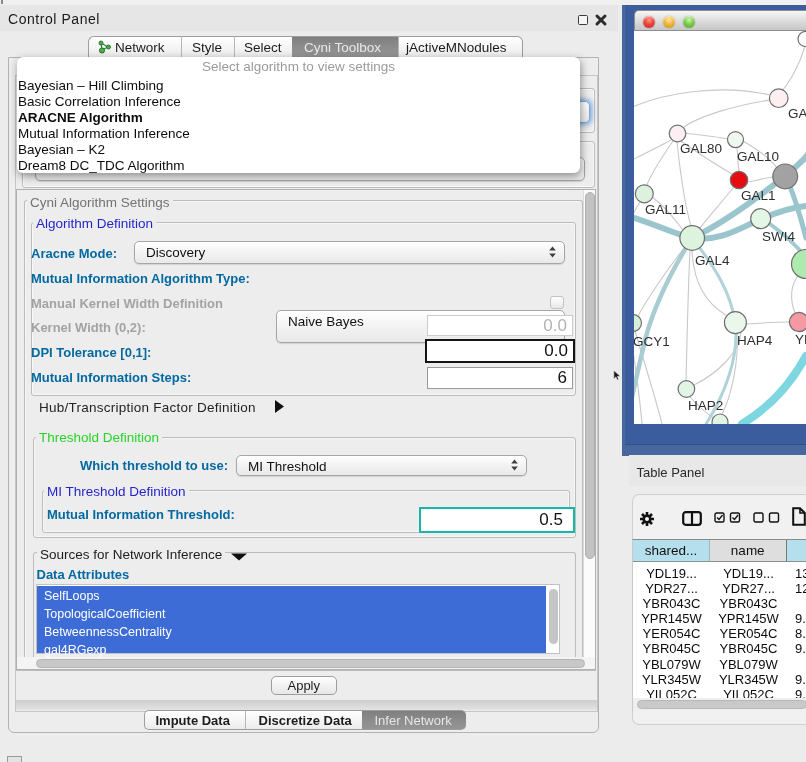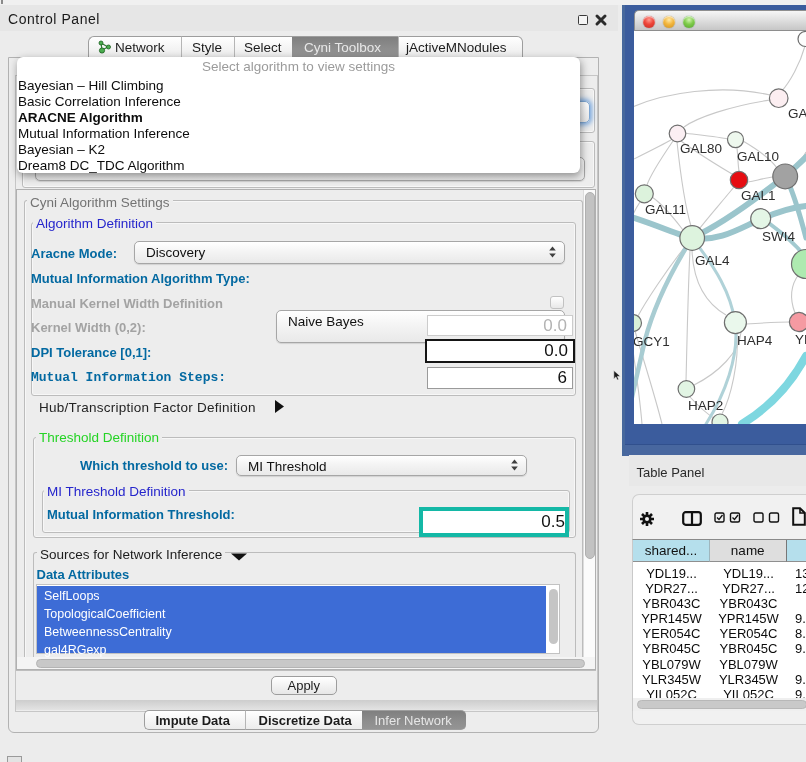--- a/index.html
+++ b/index.html
@@ -87,42 +87,42 @@
         <path d="M4.5 0.5 L7.8 4.6 L1.2 4.6 Z" fill="#3f3f3f"></path>
         <path d="M4.5 11.5 L7.8 7.4 L1.2 7.4 Z" fill="#3f3f3f"></path>
       </svg>
 </div>
 <div class="glbl" style="left:31px;top:296px;">Manual Kernel Width Definition</div>
 <div class="abs" style="left:550px;top:295.5px;width:14px;height:13px;border:1px solid #c2c2c2;border-radius:3px;background:linear-gradient(#ffffff,#e8e8e8);box-sizing:border-box;"></div>
 <div class="glbl" style="left:31px;top:320px;">Kernel Width (0,2):</div>
 <div class="tfield" style="left:427px;top:315px;width:139px;height:19px;border:1px solid #cccccc;color:#b3b3b3;padding-right:5px;line-height:19px;">0.0</div>
 <div class="blbl" style="left:31px;top:345px;">DPI Tolerance [0,1]:</div>
 <div class="tfield" style="left:425px;top:339px;width:141px;height:20px;border:2px solid #151515;color:#111;padding-right:5px;line-height:20px;">0.0</div>
-<div class="blbl" style="left:31px;top:370px;font-family:Liberation Mono, monospace;">Mutual Information Steps:</div>
+<div class="blbl" style="left:31px;top:370px;">Mutual Information Steps:</div>
 <div class="tfield" style="left:427px;top:366.5px;width:139px;height:20px;border:1px solid #9a9a9a;color:#111;padding-right:5px;line-height:20px;">6</div>
 
 <div class="abs" style="left:39px;top:399.5px;font-size:13.5px;color:#242424;letter-spacing:.25px;white-space:nowrap;">Hub/Transcription Factor Definition</div>
 <svg class="abs" style="left:274px;top:400px;" width="11" height="13" viewBox="0 0 11 13">
       <path d="M1 0 L10 6.5 L1 13 Z" fill="#111"></path>
     </svg>
 
 <div class="group" style="left:32.5px;top:436.5px;width:541.5px;height:99.5px;"></div>
 <div class="gtitle" style="left:36px;top:429.5px;color:#25d425;">Threshold Definition</div>
 <div class="blbl" style="left:80px;top:458px;">Which threshold to use:</div>
 <div class="combo" style="left:236px;top:454.5px;width:291px;height:21px;box-sizing:border-box;text-align:center;">
   <span class="ct">MI Threshold</span>
   <svg class="step" width="9" height="12" viewBox="0 0 9 12">
         <path d="M4.5 0.5 L7.8 4.6 L1.2 4.6 Z" fill="#3f3f3f"></path>
         <path d="M4.5 11.5 L7.8 7.4 L1.2 7.4 Z" fill="#3f3f3f"></path>
       </svg>
 </div>
 <div class="group" style="left:42px;top:490px;width:526px;height:41px;"></div>
 <div class="gtitle" style="left:44px;top:483.5px;color:#2525cc;">MI Threshold Definition</div>
 <div class="blbl" style="left:47px;top:506.5px;">Mutual Information Threshold:</div>
-<div class="tfield" style="left:419px;top:507px;width:142px;height:21.5px;border:4px solid #14b8a6;color:#111;padding-right:0;line-height:21.5px;">0.5</div>
+<div class="tfield" style="left:419px;top:507px;width:142px;height:21.5px;border:2px solid #14b8a6;color:#111;padding-right:10px;line-height:21.5px;">0.5</div>
 
 <div class="abs" style="left:33px;top:551.5px;width:541px;height:104px;border:1px solid #bcbcbc;border-bottom:none;border-radius:3px 3px 0 0;"></div>
 <div class="gtitle" style="left:37px;top:547px;color:#1d1d1d;">Sources for Network Inference</div>
 <svg class="abs" style="left:230px;top:552.5px;" width="18" height="8" viewBox="0 0 17 8">
       <path d="M0.5 0.5 L16.5 0.5 L8.5 7.5 Z" fill="#111"></path>
     </svg>
 <div class="blbl" style="left:36.5px;top:567px;">Data Attributes</div>
 
 <div class="abs" style="left:36px;top:584px;width:524px;height:70px;border:1px solid #c2c2c2;background:#fff;box-sizing:border-box;"></div>
 <div class="abs" style="left:37px;top:585.5px;width:509px;height:67px;background:#3d6cd6;"></div>

